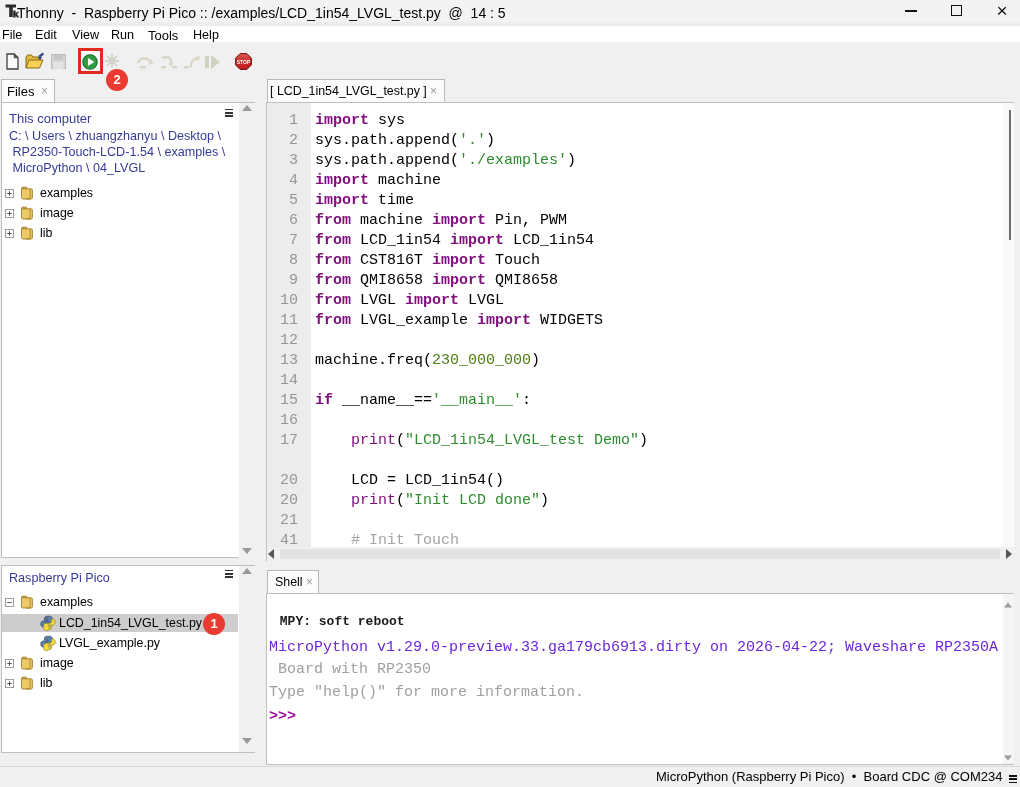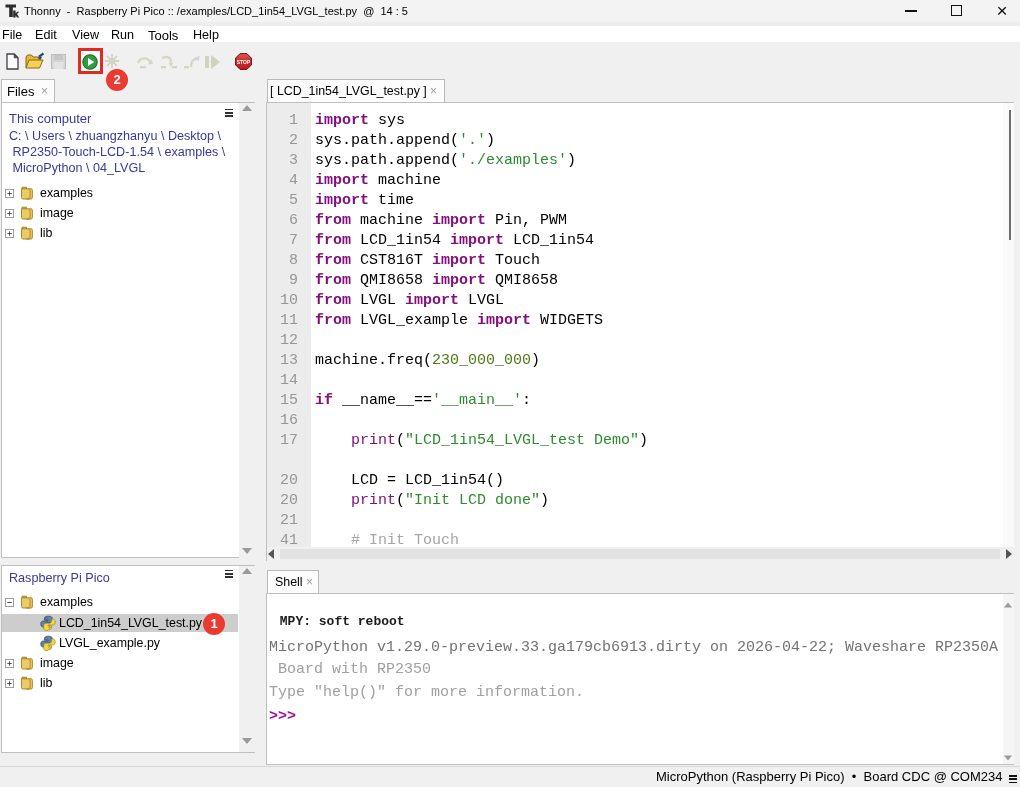--- a/index.html
+++ b/index.html
@@ -29,21 +29,21 @@
 </style>
 </head>
 <body>
 <div id="win">
 
   <div class="abs" style="left:0;top:0;width:1020px;height:22px;background:#f3f3f3;"></div>
   <svg class="abs" style="left:5px;top:4px;" width="14" height="14" viewBox="0 0 14 14">
     <path d="M0.5 0.5 h10.5 v3 h-3.2 v9.5 h-3.6 V3.5 H0.5 z" fill="#2b2b2b"></path>
     <path d="M8.2 6.5 h2.4 v3 l1.6-1.8 h2 l-2.2 2.4 2.2 3.4 h-2.2 l-1.4-2.2 v2.2 H8.2 z" fill="#2b2b2b"></path>
   </svg>
-  <div class="abs" style="left:24px;top:5px;font-size:11px;color:#000;white-space:pre;">Thonny&nbsp;&nbsp;-&nbsp;&nbsp;Raspberry Pi Pico :: /examples/LCD_1in54_LVGL_test.py&nbsp;&nbsp;@&nbsp;&nbsp;14 : 5</div>
+  <div class="abs" style="left:17px;top:5px;font-size:14px;color:#000;white-space:pre;">Thonny&nbsp;&nbsp;-&nbsp;&nbsp;Raspberry Pi Pico :: /examples/LCD_1in54_LVGL_test.py&nbsp;&nbsp;@&nbsp;&nbsp;14 : 5</div>
 
   <div class="abs" style="left:905px;top:10px;width:12px;height:1.6px;background:#111;"></div>
   <div class="abs" style="left:951px;top:5px;width:9px;height:9px;border:1.6px solid #111;"></div>
   <div class="abs" style="left:992px;top:0px;width:20px;height:22px;font-size:19px;color:#111;
        line-height:21px;text-align:center;">×</div>
 
   <div class="abs" style="left:0;top:22px;width:1020px;height:4px;background:#ededed;"></div>
   <div class="abs" style="left:0;top:26px;width:1020px;height:16px;background:#ffffff;"></div>
   <div class="abs" style="left:2px;top:28px;font-size:12.6px;color:#000;">File</div>
   <div class="abs" style="left:35px;top:28px;font-size:12.6px;color:#000;">Edit</div>
@@ -269,21 +269,21 @@
        border-bottom:5px solid transparent;border-left:6px solid #555;"></div>
 
   <div class="abs" style="left:267px;top:570px;width:52px;height:24px;background:#fcfcfc;
        border:1px solid #b9b9b9;border-bottom:none;box-sizing:border-box;"></div>
   <div class="abs" style="left:275px;top:575px;font-size:12.4px;color:#000;">Shell</div>
   <div class="abs" style="left:306px;top:575px;font-size:12px;color:#9a9a9a;">×</div>
 
   <div class="abs" style="left:266px;top:593px;width:748px;height:172px;background:#ffffff;
        border:1px solid #bfbfbf;box-sizing:border-box;"></div>
   <div class="abs mono" style="left:272px;top:612px;height:20px;line-height:20px;font-size:13px;font-weight:bold;color:#1a1a1a;white-space:pre;"> MPY: soft reboot</div>
-  <div class="abs mono" style="left:269px;top:638px;height:20px;line-height:20px;font-size:15px;color:#737373;white-space:pre;">MicroPython v1.29.0-preview.33.ga179cb6913.dirty on 2026-04-22; Waveshare RP2350A</div>
+  <div class="abs mono" style="left:269px;top:638px;height:20px;line-height:20px;font-size:15px;color:#6d28d9;white-space:pre;">MicroPython v1.29.0-preview.33.ga179cb6913.dirty on 2026-04-22; Waveshare RP2350A</div>
   <div class="abs mono" style="left:269px;top:660px;height:20px;line-height:20px;font-size:15px;color:#a0a0a0;white-space:pre;"> Board with RP2350</div>
   <div class="abs mono" style="left:269px;top:683px;height:20px;line-height:20px;font-size:15px;color:#a0a0a0;white-space:pre;">Type "help()" for more information.</div>
   <div class="abs mono" style="left:269px;top:707px;height:20px;line-height:20px;font-size:15px;font-weight:bold;color:#9b0d9b;white-space:pre;">&gt;&gt;&gt;</div>
 
   <div class="abs" style="left:1003px;top:594px;width:11px;height:170px;background:#f5f5f5;"></div>
   <div class="abs arrowup" style="left:1003px;top:602px;transform:scale(0.8);"></div>
   <div class="abs arrowdn" style="left:1003px;top:755px;transform:scale(0.8);"></div>
 
   <div class="abs" style="left:0;top:766px;width:1020px;height:19px;background:#f0f0f0;
        border-top:1px solid #d7d7d7;"></div>

